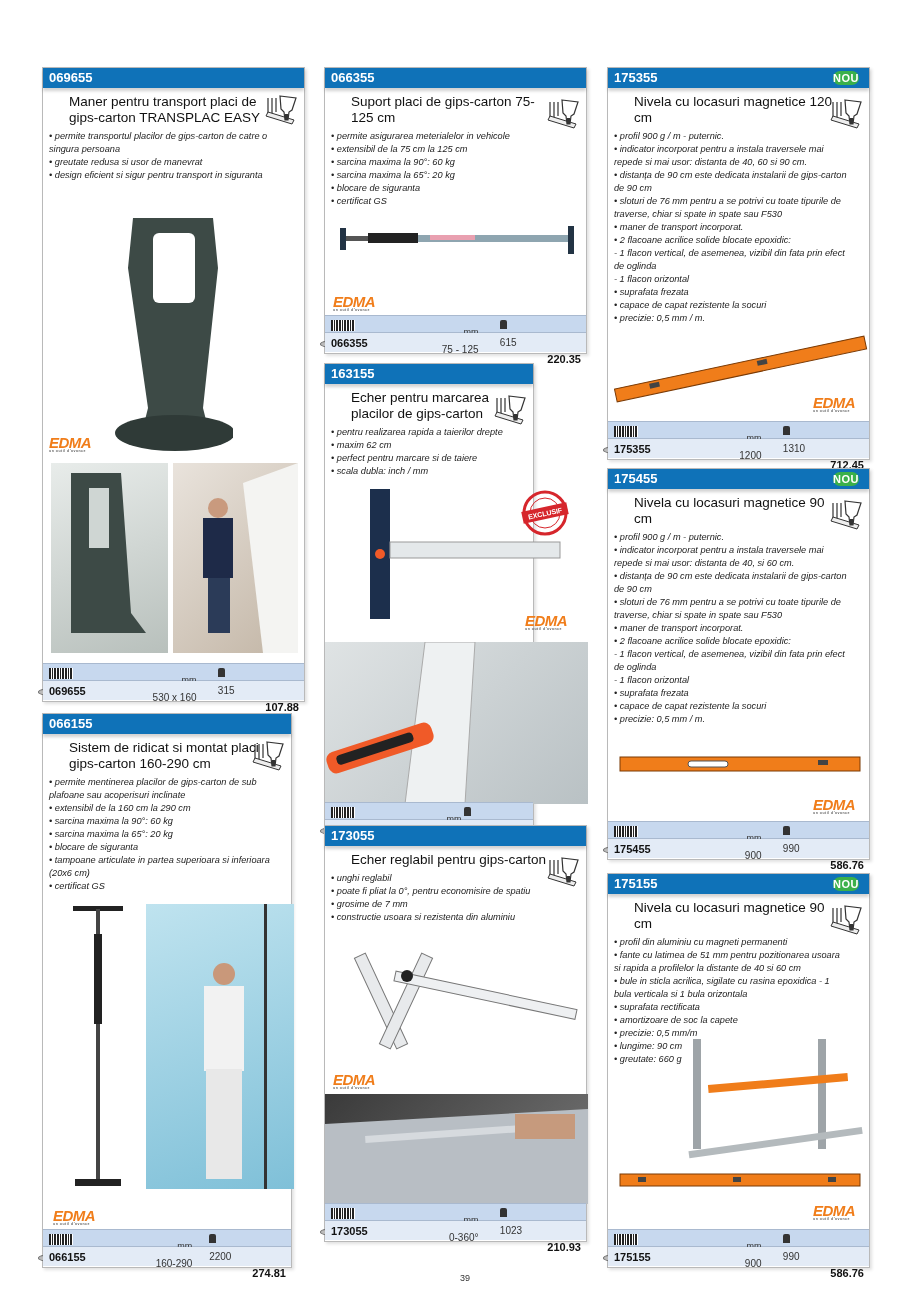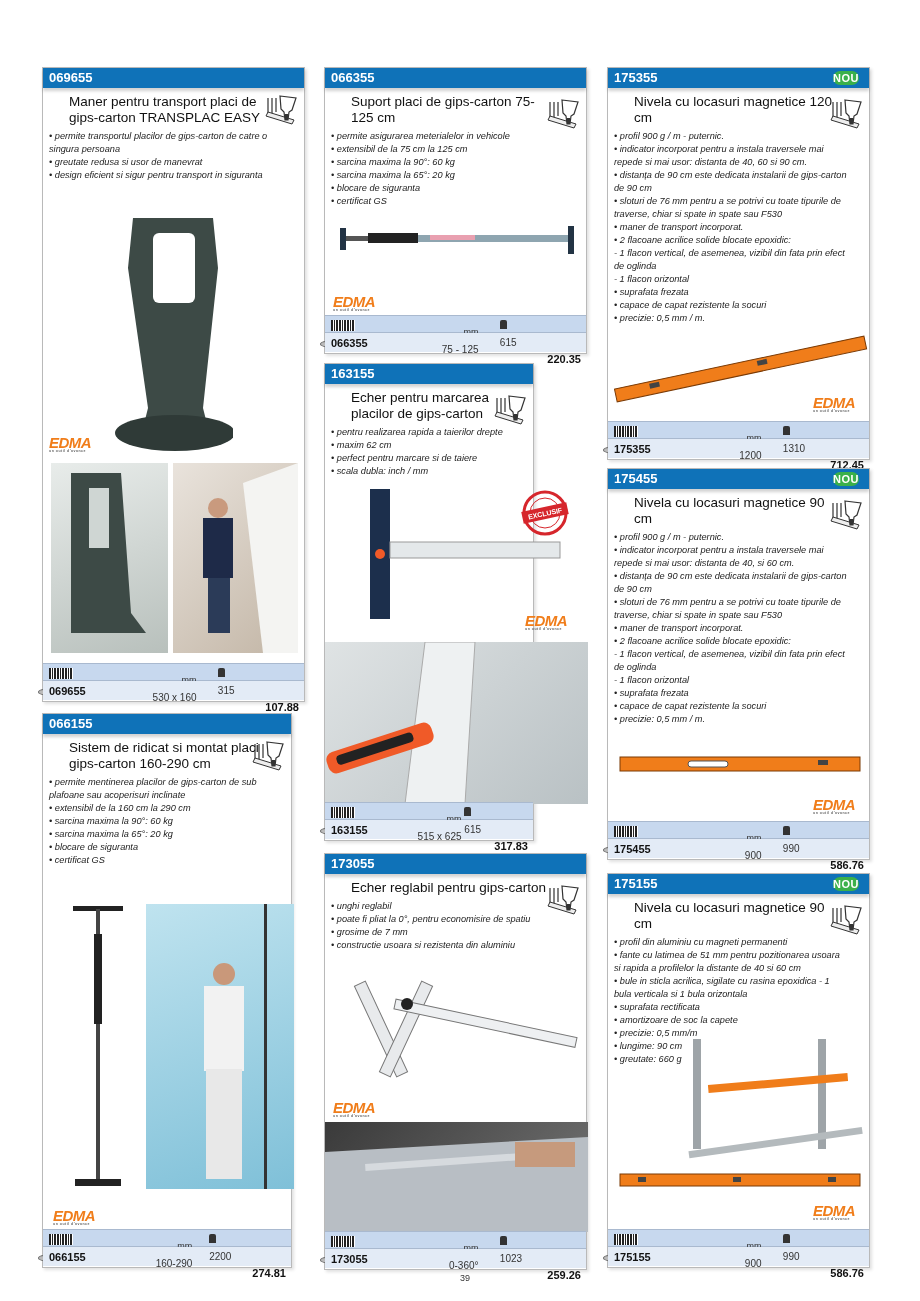--- a/index.html
+++ b/index.html
@@ -96,20 +96,21 @@
   <svg class="cat-icon" style="top:26px" viewBox="0 0 34 32">
       <use href="#drywall"></use>
     </svg>
   <div class="title">Sistem de ridicat si montat placi gips-carton 160-290 cm</div>
   <div class="bullets">
     <div>• permite mentinerea placilor de gips-carton de sub plafoane sau acoperisuri inclinate</div>
     <div>• extensibil de la 160 cm la 290 cm</div>
     <div>• sarcina maxima la 90°: 60 kg</div>
     <div>• sarcina maxima la 65°: 20 kg</div>
     <div>• blocare de siguranta</div>
+    <div>• tampoane articulate in partea superioara si inferioara (20x6 cm)</div>
     <div>• certificat GS</div>
   </div>
   <div class="img" style="left:20px;top:190px;width:70px;height:290px;">
     <svg width="70" height="290">
         <rect x="10" y="2" width="50" height="5" fill="#222"></rect>
         <rect x="33" y="5" width="4" height="275" fill="#444"></rect>
         <rect x="31" y="30" width="8" height="90" fill="#222"></rect>
         <rect x="12" y="275" width="46" height="7" fill="#222"></rect>
       </svg>
   </div>
@@ -223,21 +224,21 @@
     </div>
     <div class="spec-r">
       <span class="c1 code">163155</span>
       <span class="c2">515 x 625</span>
       <span class="c3">615</span>
       <span class="c4 price">317.83</span>
     </div>
   </div>
 </div>
 
-<div class="card" style="left:324px;top:853px;width:263px;height:417px;">
+<div class="card" style="left:324px;top:825px;width:263px;height:417px;">
   <div class="hdr">173055</div>
   <svg class="cat-icon" style="top:30px" viewBox="0 0 34 32">
       <use href="#drywall"></use>
     </svg>
   <div class="title">Echer reglabil pentru gips-carton</div>
   <div class="bullets">
     <div>• unghi reglabil</div>
     <div>• poate fi pliat la 0°, pentru economisire de spatiu</div>
     <div>• grosime de 7 mm</div>
     <div>• constructie usoara si rezistenta din aluminiu</div>
@@ -262,21 +263,21 @@
     <div class="spec-h">
       <span class="c1 barcode"></span>
       <span class="c2">mm</span>
       <span class="c3 weight"></span>
       <span class="c4 coins"><i style="left:0;top:5px"></i><i style="left:9px;top:0"></i><i style="left:12px;top:6px"></i></span>
     </div>
     <div class="spec-r">
       <span class="c1 code">173055</span>
       <span class="c2">0-360°</span>
       <span class="c3">1023</span>
-      <span class="c4 price">259.26</span>
+      <span class="c4 price">210.93</span>
     </div>
   </div>
 </div>
 
 <div class="card" style="left:607px;top:67px;width:263px;height:393px;">
   <div class="hdr"><span>175355</span><span class="nou">NOU</span></div>
   <svg class="cat-icon" style="top:30px" viewBox="0 0 34 32">
       <use href="#drywall"></use>
     </svg>
   <div class="title">Nivela cu locasuri magnetice 120 cm</div>

